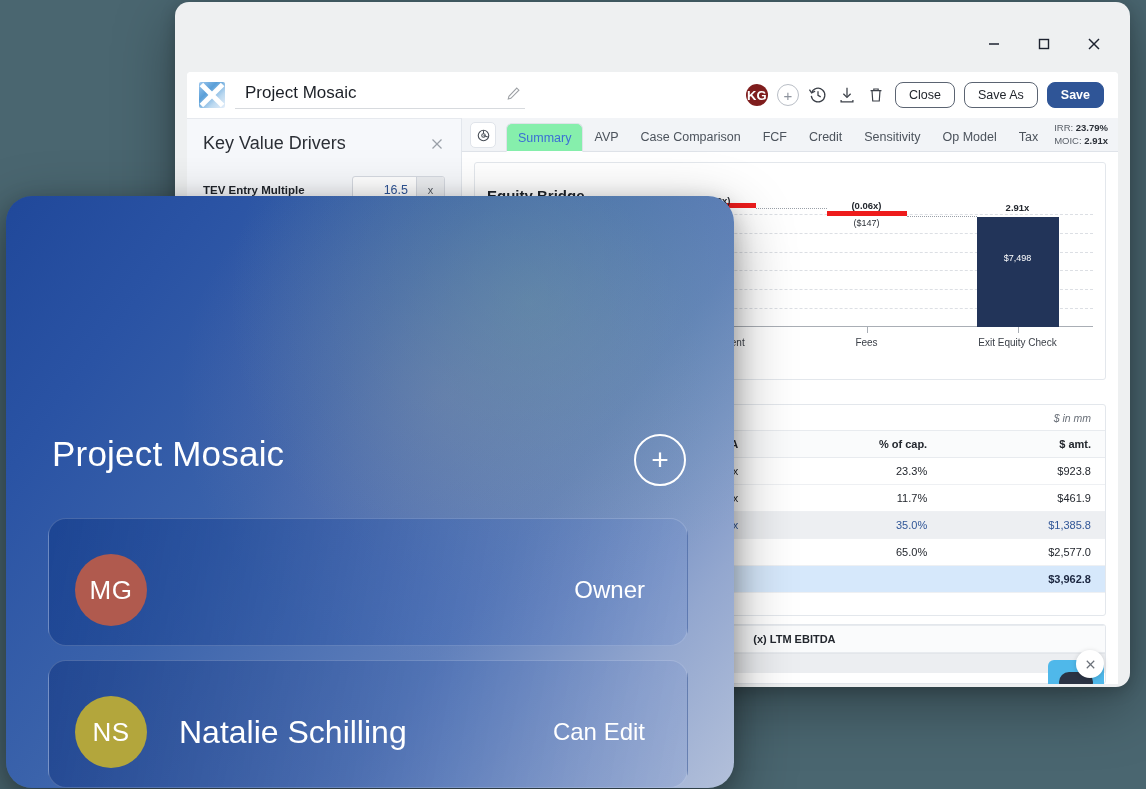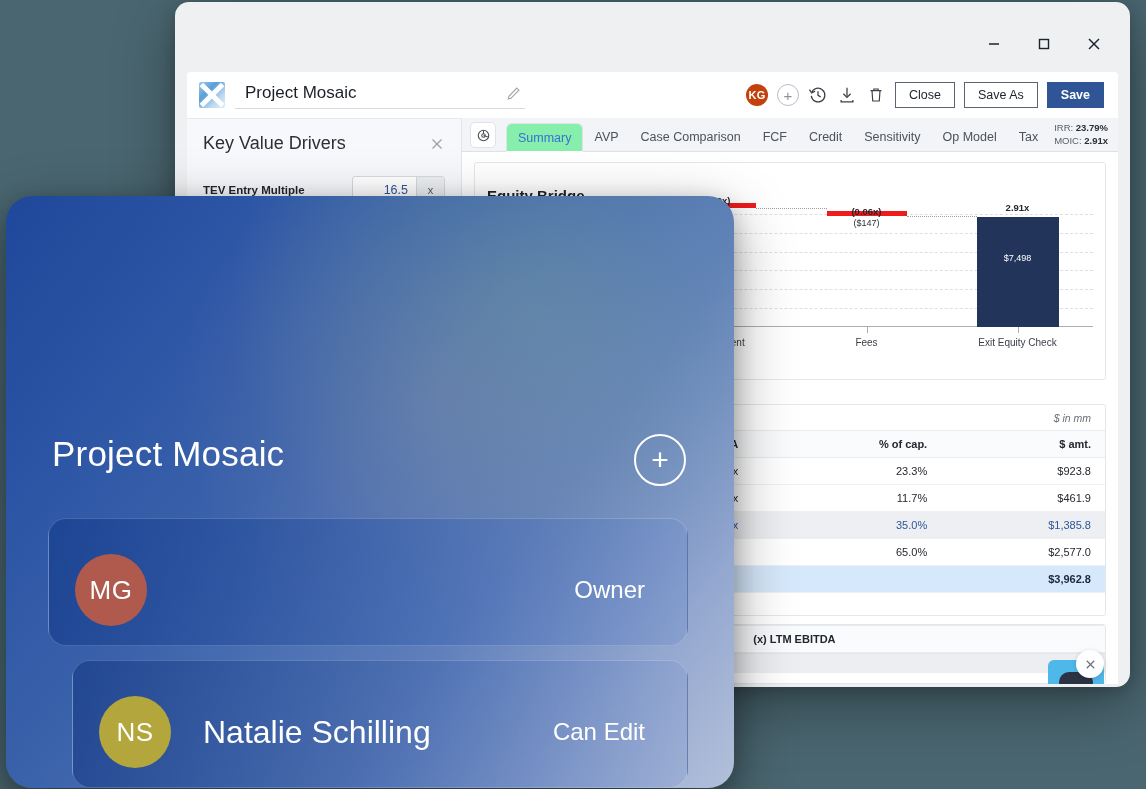--- a/index.html
+++ b/index.html
@@ -63,32 +63,32 @@
     border-bottom: 1px solid #d7dade; padding: 2px 4px 5px 10px;
     width: 290px;
   }
   .doc-title { font-size: 17px; color: #1b1f26; white-space: nowrap; }
   .pencil-icon { margin-left: auto; opacity: .55; }
 
   .hdr-spacer { flex: 1; }
   .hdr-tools { display: flex; align-items: center; gap: 9px; padding-right: 2px; }
   .avatar-kg {
     width: 22px; height: 22px; border-radius: 50%;
-    background: #c2410c; color: #fff; font-size: 11px; font-weight: bold;
+    background: #7f1d1d; color: #fff; font-size: 13px; font-weight: bold;
     display: flex; align-items: center; justify-content: center;
     letter-spacing: .2px;
   }
   .plus-circle {
     width: 22px; height: 22px; border-radius: 50%;
     border: 1px solid #b9bec6; display: flex; align-items: center;
     justify-content: center; color: #8c929c; font-size: 15px; line-height: 1;
   }
   .tool-ic { width: 20px; height: 20px; color: #3c4149; }
   .btn {
-    height: 26px; padding: 4px 13px; border-radius: 0; font-size: 12.5px;
+    height: 26px; padding: 4px 13px; border-radius: 8px; font-size: 12.5px;
     display: flex; align-items: center; justify-content: center;
     border: 1px solid #5b6472; background: #fff; color: #22262d;
     white-space: nowrap;
   }
   .btn.primary { background: #2f5597; border-color: #2f5597; color: #fff; font-weight: bold; }
 
   
   .mid-row { display: flex; height: 566px; }
   .left-panel {
     width: 275px; flex: none; background: #f6f8fb;
@@ -231,21 +231,21 @@
     border: 2px solid #fff; color: #fff; font-size: 30px; font-weight: 300;
     display: flex; align-items: center; justify-content: center; line-height: 1;
   }
   .member-list { position: absolute; left: 42px; top: 322px; width: 640px; }
   .member {
     height: 128px; border-radius: 18px; display: flex; align-items: center;
     padding: 16px 42px 0 26px; margin-bottom: 14px;
     border: 1px solid rgba(255,255,255,.18);
   }
   .member.m0 { background: linear-gradient(100deg, rgba(22,62,140,.72) 0%, rgba(60,100,176,.52) 60%, rgba(120,148,204,.42) 100%); }
-  .member.m1 { background: linear-gradient(100deg, rgba(26,62,136,.70) 0%, rgba(72,108,178,.50) 62%, rgba(140,162,209,.42) 100%); margin-left: 24px; }
+  .member.m1 { background: linear-gradient(100deg, rgba(26,62,136,.70) 0%, rgba(72,108,178,.50) 62%, rgba(140,162,209,.42) 100%); }
   .m-avatar {
     width: 72px; height: 72px; border-radius: 50%; flex: none;
     display: flex; align-items: center; justify-content: center;
     color: #fff; font-size: 26px; letter-spacing: .5px;
   }
   .m-name { margin-left: 32px; font-size: 32px; color: #fff; white-space: nowrap; }
   .m-role { margin-left: auto; font-size: 24px; color: #fff; white-space: nowrap; }
 </style>
 </head>
 <body>
@@ -377,21 +377,21 @@
                     <div class="tick" style="left: 75.5px;"></div>
                     <div class="cat-lbl" style="left: 10.5px; top: 142px;">Net Debt Paydown</div>
                     <div class="connector" style="left: 118.5px; width: 68px; top: 18px;"></div>
                     <div class="bar" style="left: 186.5px; top: 8px; width: 80px; height: 5px; background: rgb(238, 28, 28);"></div>
                     <div class="bar-lbl-top" style="left: 171.5px; top: 0px;">(0.19x)</div>
                     <div class="bar-lbl-in" style="left: 171.5px; top: 15px;">($492)</div>
                     <div class="tick" style="left: 226.5px;"></div>
                     <div class="cat-lbl" style="left: 161.5px; top: 142px;">Management<br>Options</div>
                     <div class="connector" style="left: 266.5px; width: 71px; top: 13px;"></div>
                     <div class="bar" style="left: 337.5px; top: 16px; width: 80px; height: 5px; background: rgb(238, 28, 28);"></div>
-                    <div class="bar-lbl-top" style="left: 322.5px; top: 11px;">(0.06x)</div>
+                    <div class="bar-lbl-top" style="left: 322.5px; top: 5px;">(0.06x)</div>
                     <div class="bar-lbl-in" style="left: 322.5px; top: 23px;">($147)</div>
                     <div class="tick" style="left: 377.5px;"></div>
                     <div class="cat-lbl" style="left: 312.5px; top: 142px;">Fees</div>
                     <div class="connector" style="left: 417.5px; width: 70px; top: 21px;"></div>
                     <div class="bar" style="left: 487.5px; top: 22px; width: 82px; height: 110px; background: rgb(34, 52, 89);"></div>
                     <div class="bar-lbl-top" style="left: 473.5px; top: 7px;">2.91x</div>
                     <div class="bar-lbl-in" style="left: 473.5px; top: 25px; color: rgb(255, 255, 255); margin-top: 33px;">$7,498</div>
                     <div class="tick" style="left: 528.5px;"></div>
                     <div class="cat-lbl" style="left: 463.5px; top: 142px;">Exit Equity Check</div>
                     <div class="connector" style="left: 0px; width: 32.5px; top: 34px;"></div>

